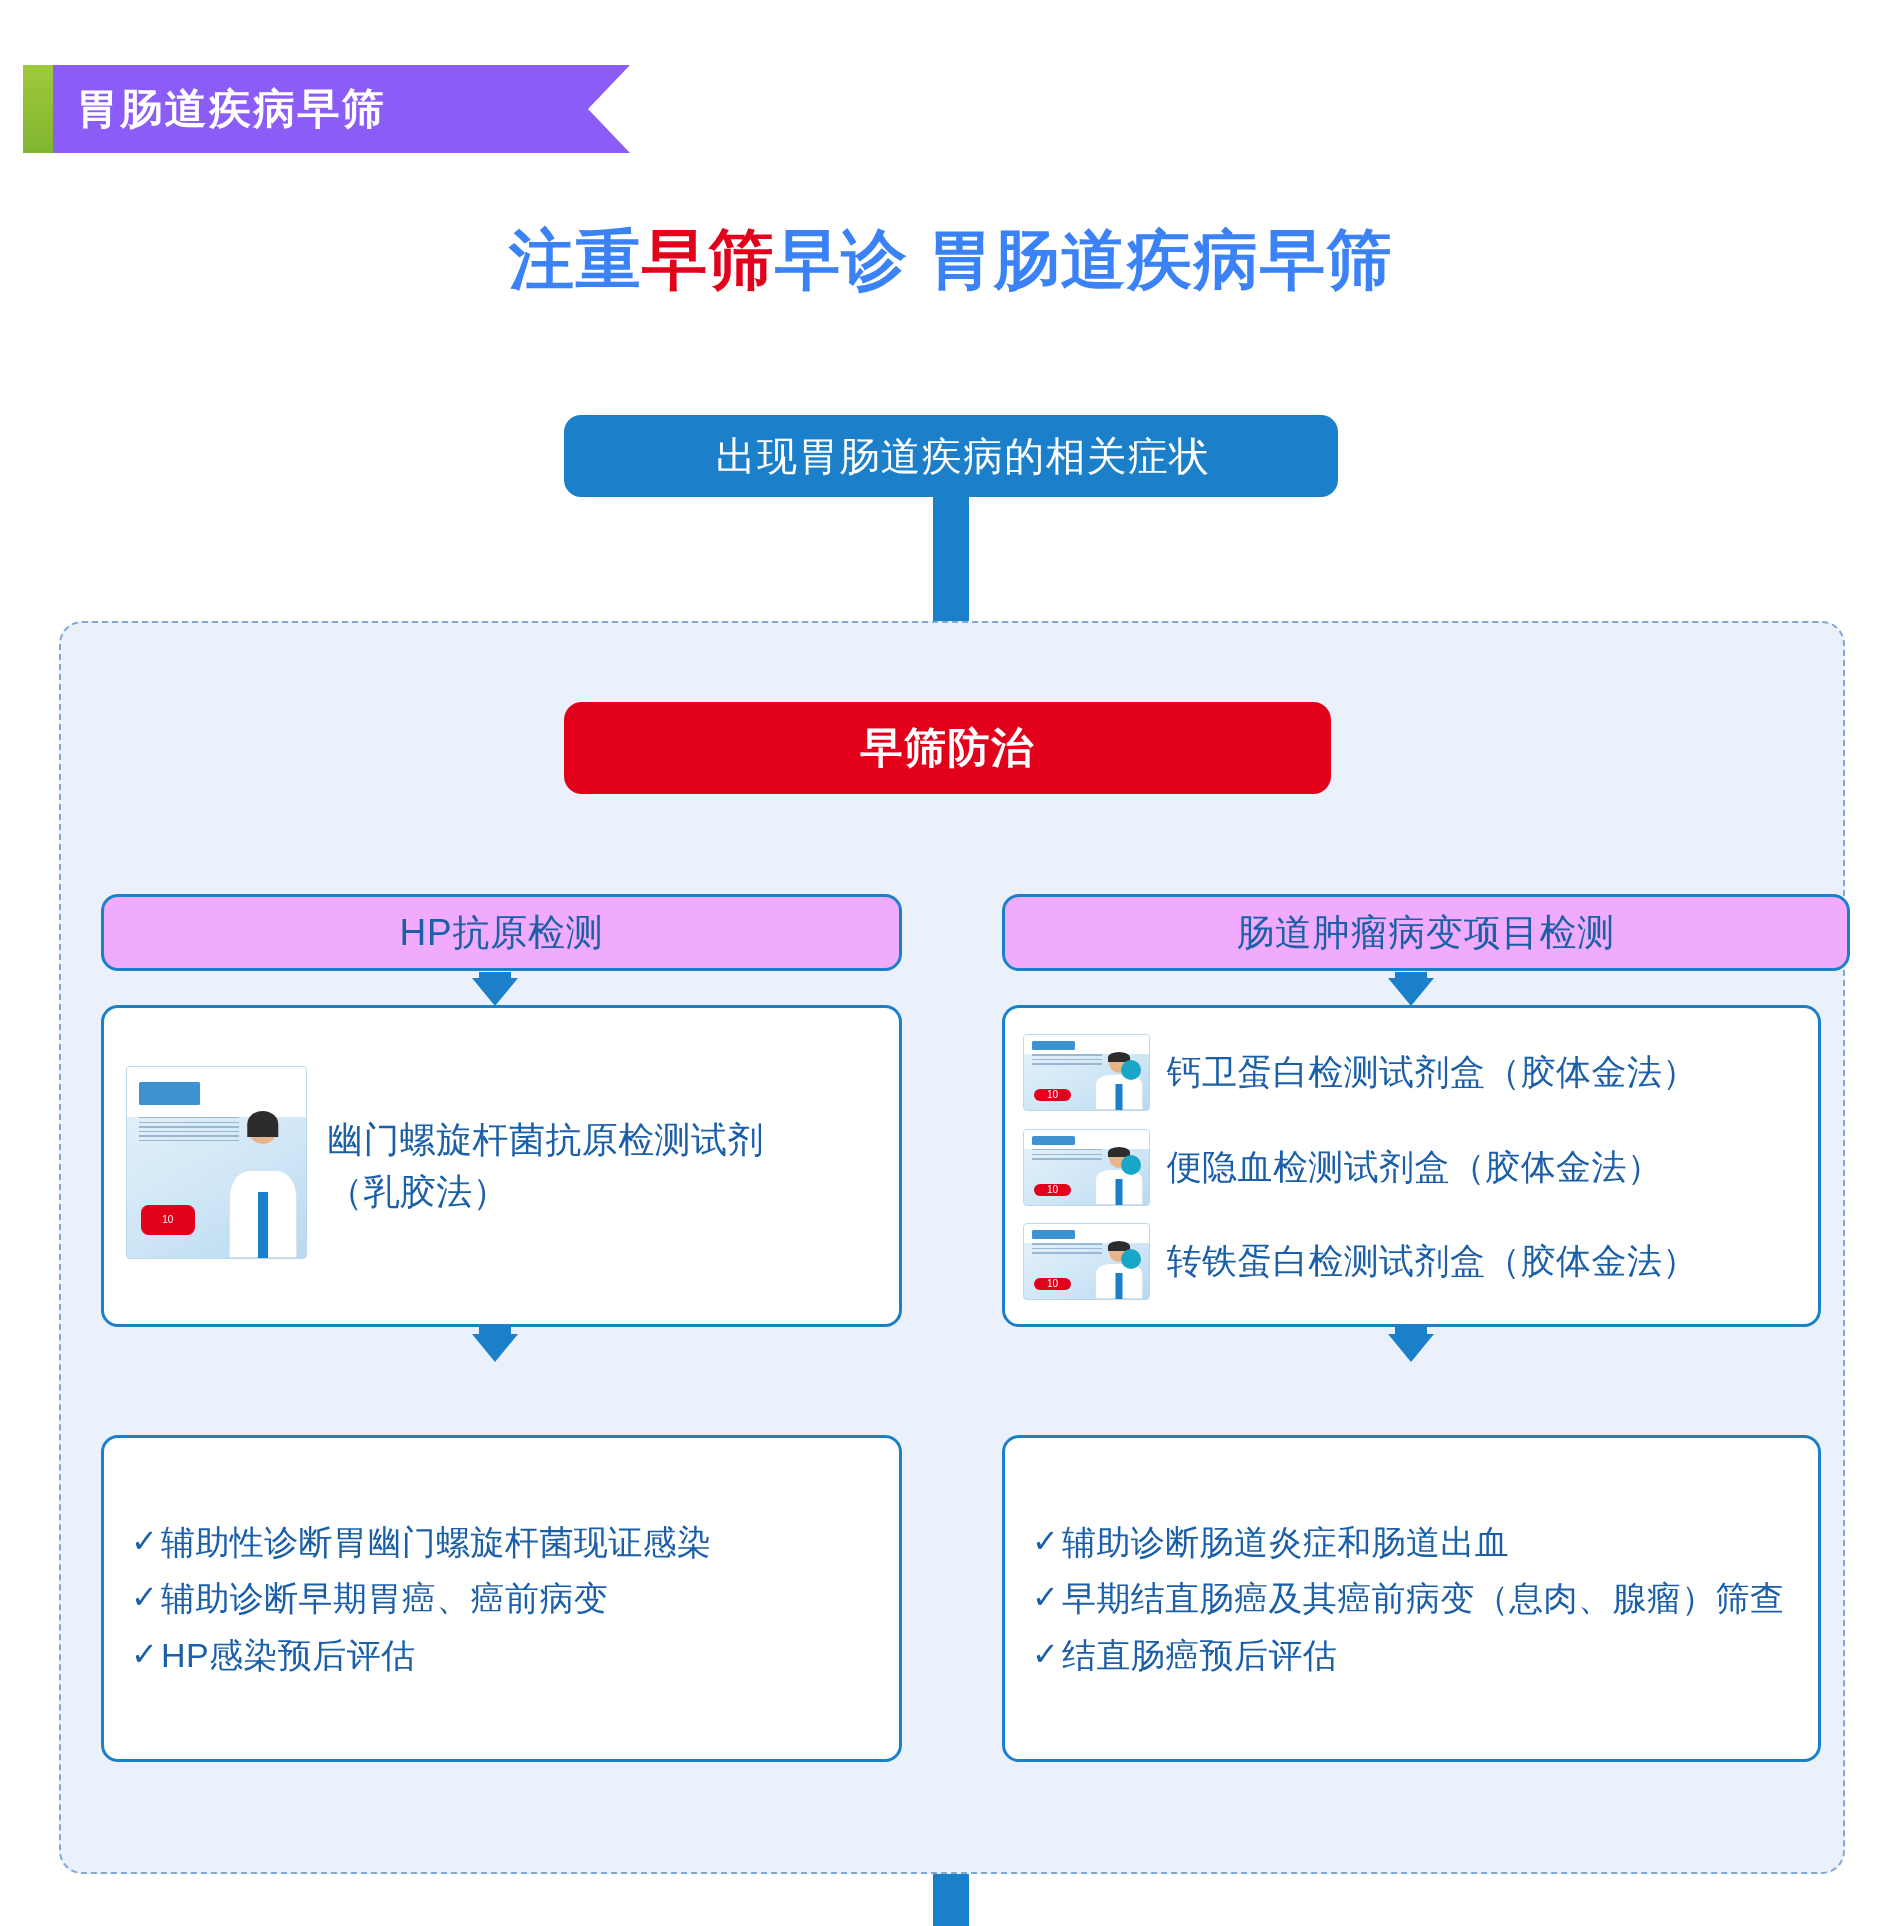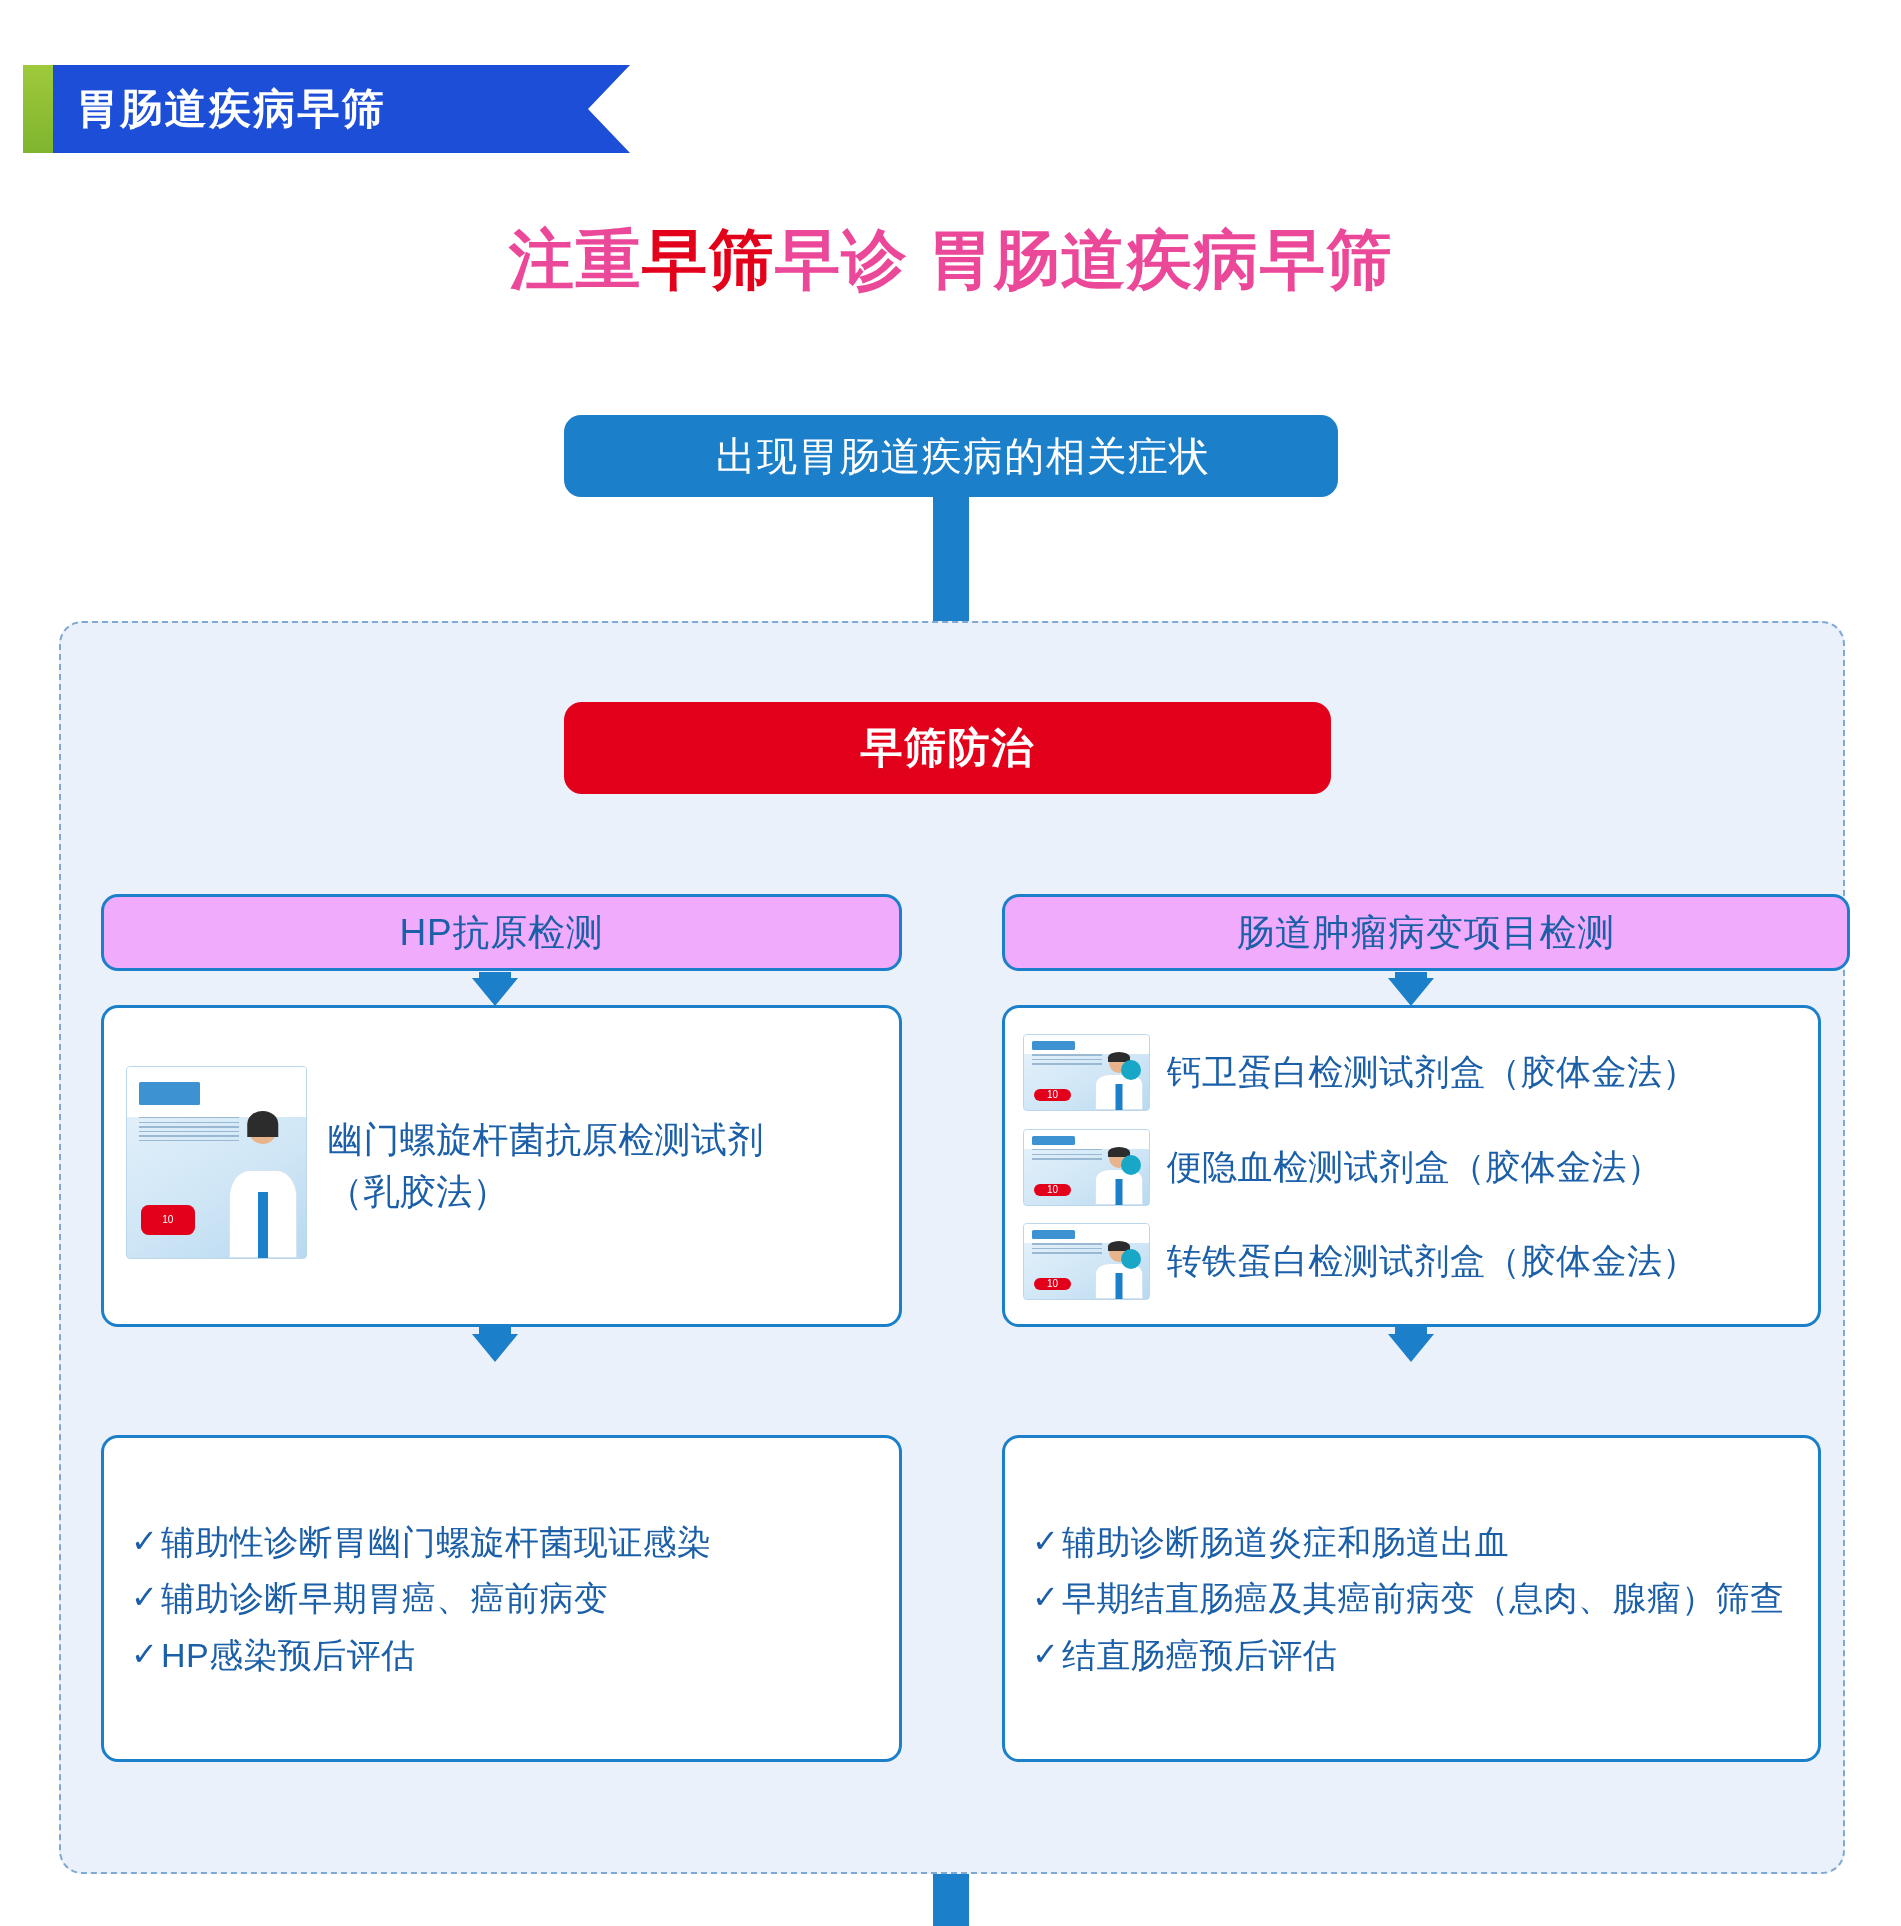--- a/index.html
+++ b/index.html
@@ -24,21 +24,21 @@
     height: 88px;
     display: flex;
     align-items: stretch;
   }
   .ribbon-green {
     width: 30px;
     background: linear-gradient(180deg, #9fc93c 0%, #7fb52e 100%);
     clip-path: polygon(0 0, 100% 0, 100% 100%, 0 100%);
   }
   .ribbon-blue {
-    background: #1d4ed8;
+    background: #8b5cf6;
     display: flex;
     align-items: center;
     padding: 0 46px 0 23px;
     clip-path: polygon(0 0, 100% 0, calc(100% - 42px) 50%, 100% 100%, 0 100%);
     min-width: 508px;
   }
   .ribbon-blue span {
     color: #ffffff;
     font-size: 42px;
     font-weight: bold;
@@ -51,21 +51,21 @@
     position: absolute;
     top: 216px;
     left: 0;
     width: 1902px;
     text-align: center;
     font-size: 65px;
     font-weight: bold;
     letter-spacing: 1.5px;
     white-space: nowrap;
   }
-  #main-title .t-blue { color: #ec4899; }
+  #main-title .t-blue { color: #3b82f6; }
   #main-title .t-red  { color: #e3001b; }
 
   
   .node {
     position: absolute;
     box-sizing: border-box;
     border-radius: 17px;
     display: flex;
     align-items: center;
     justify-content: center;

